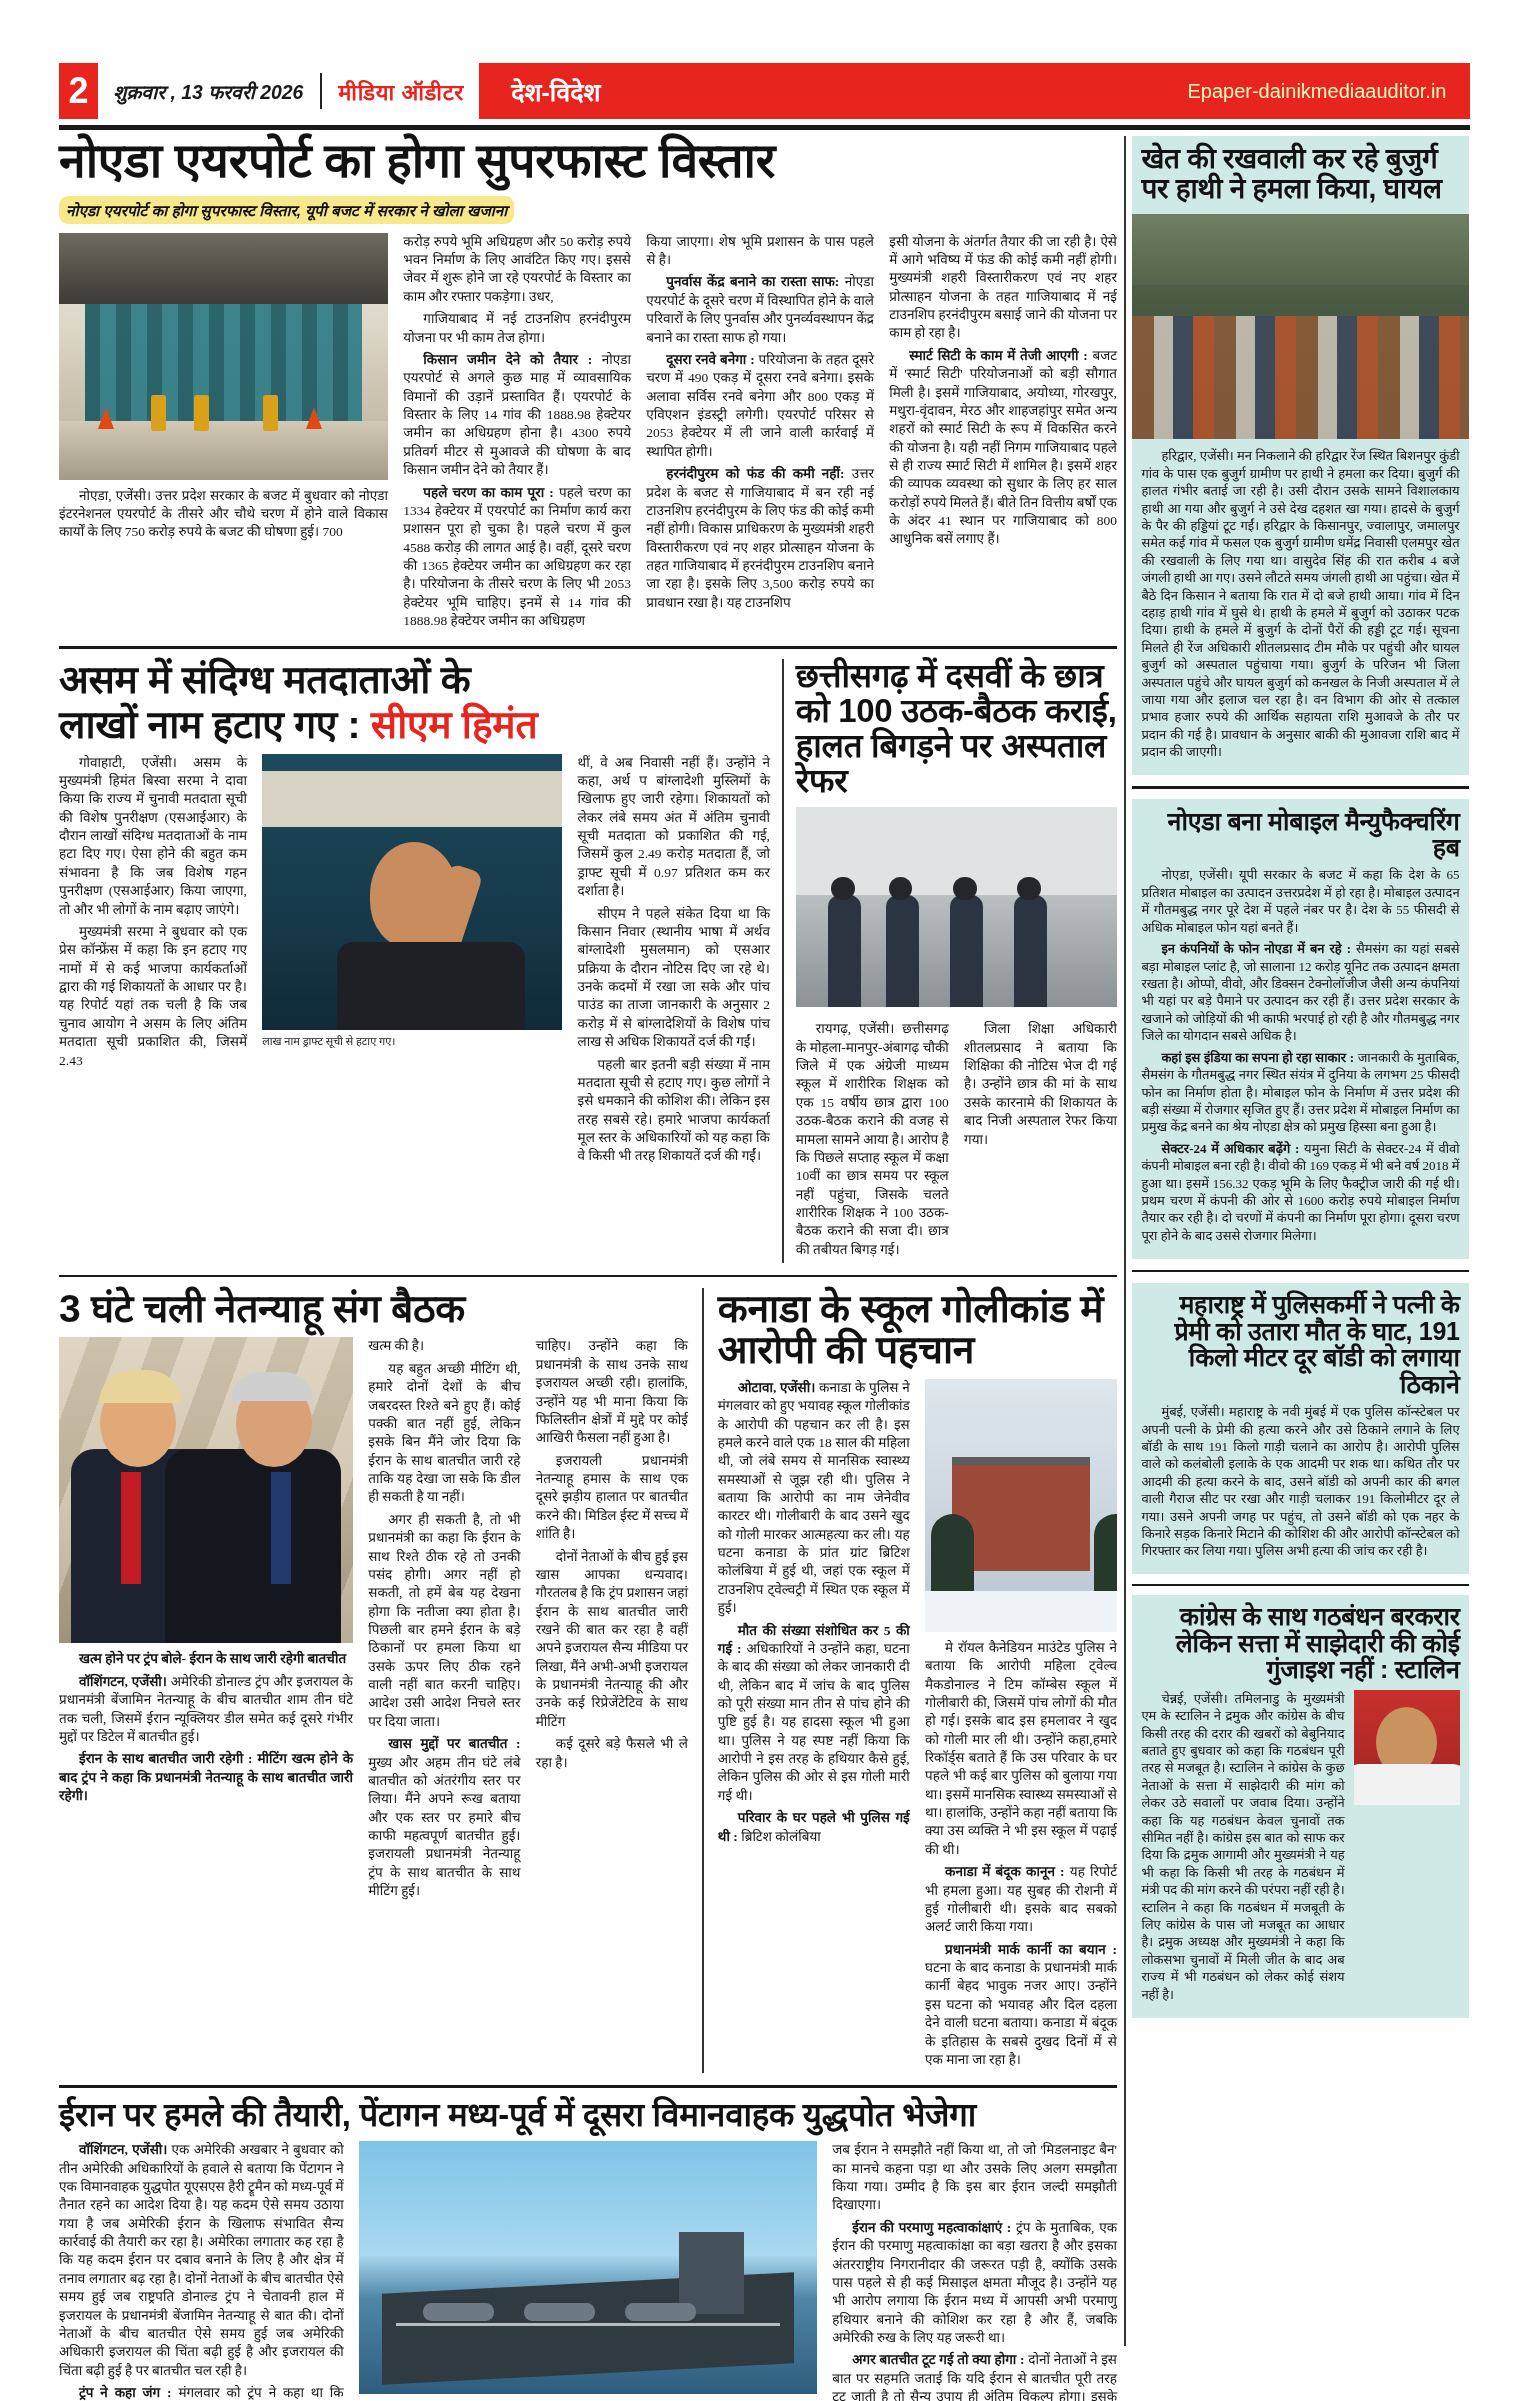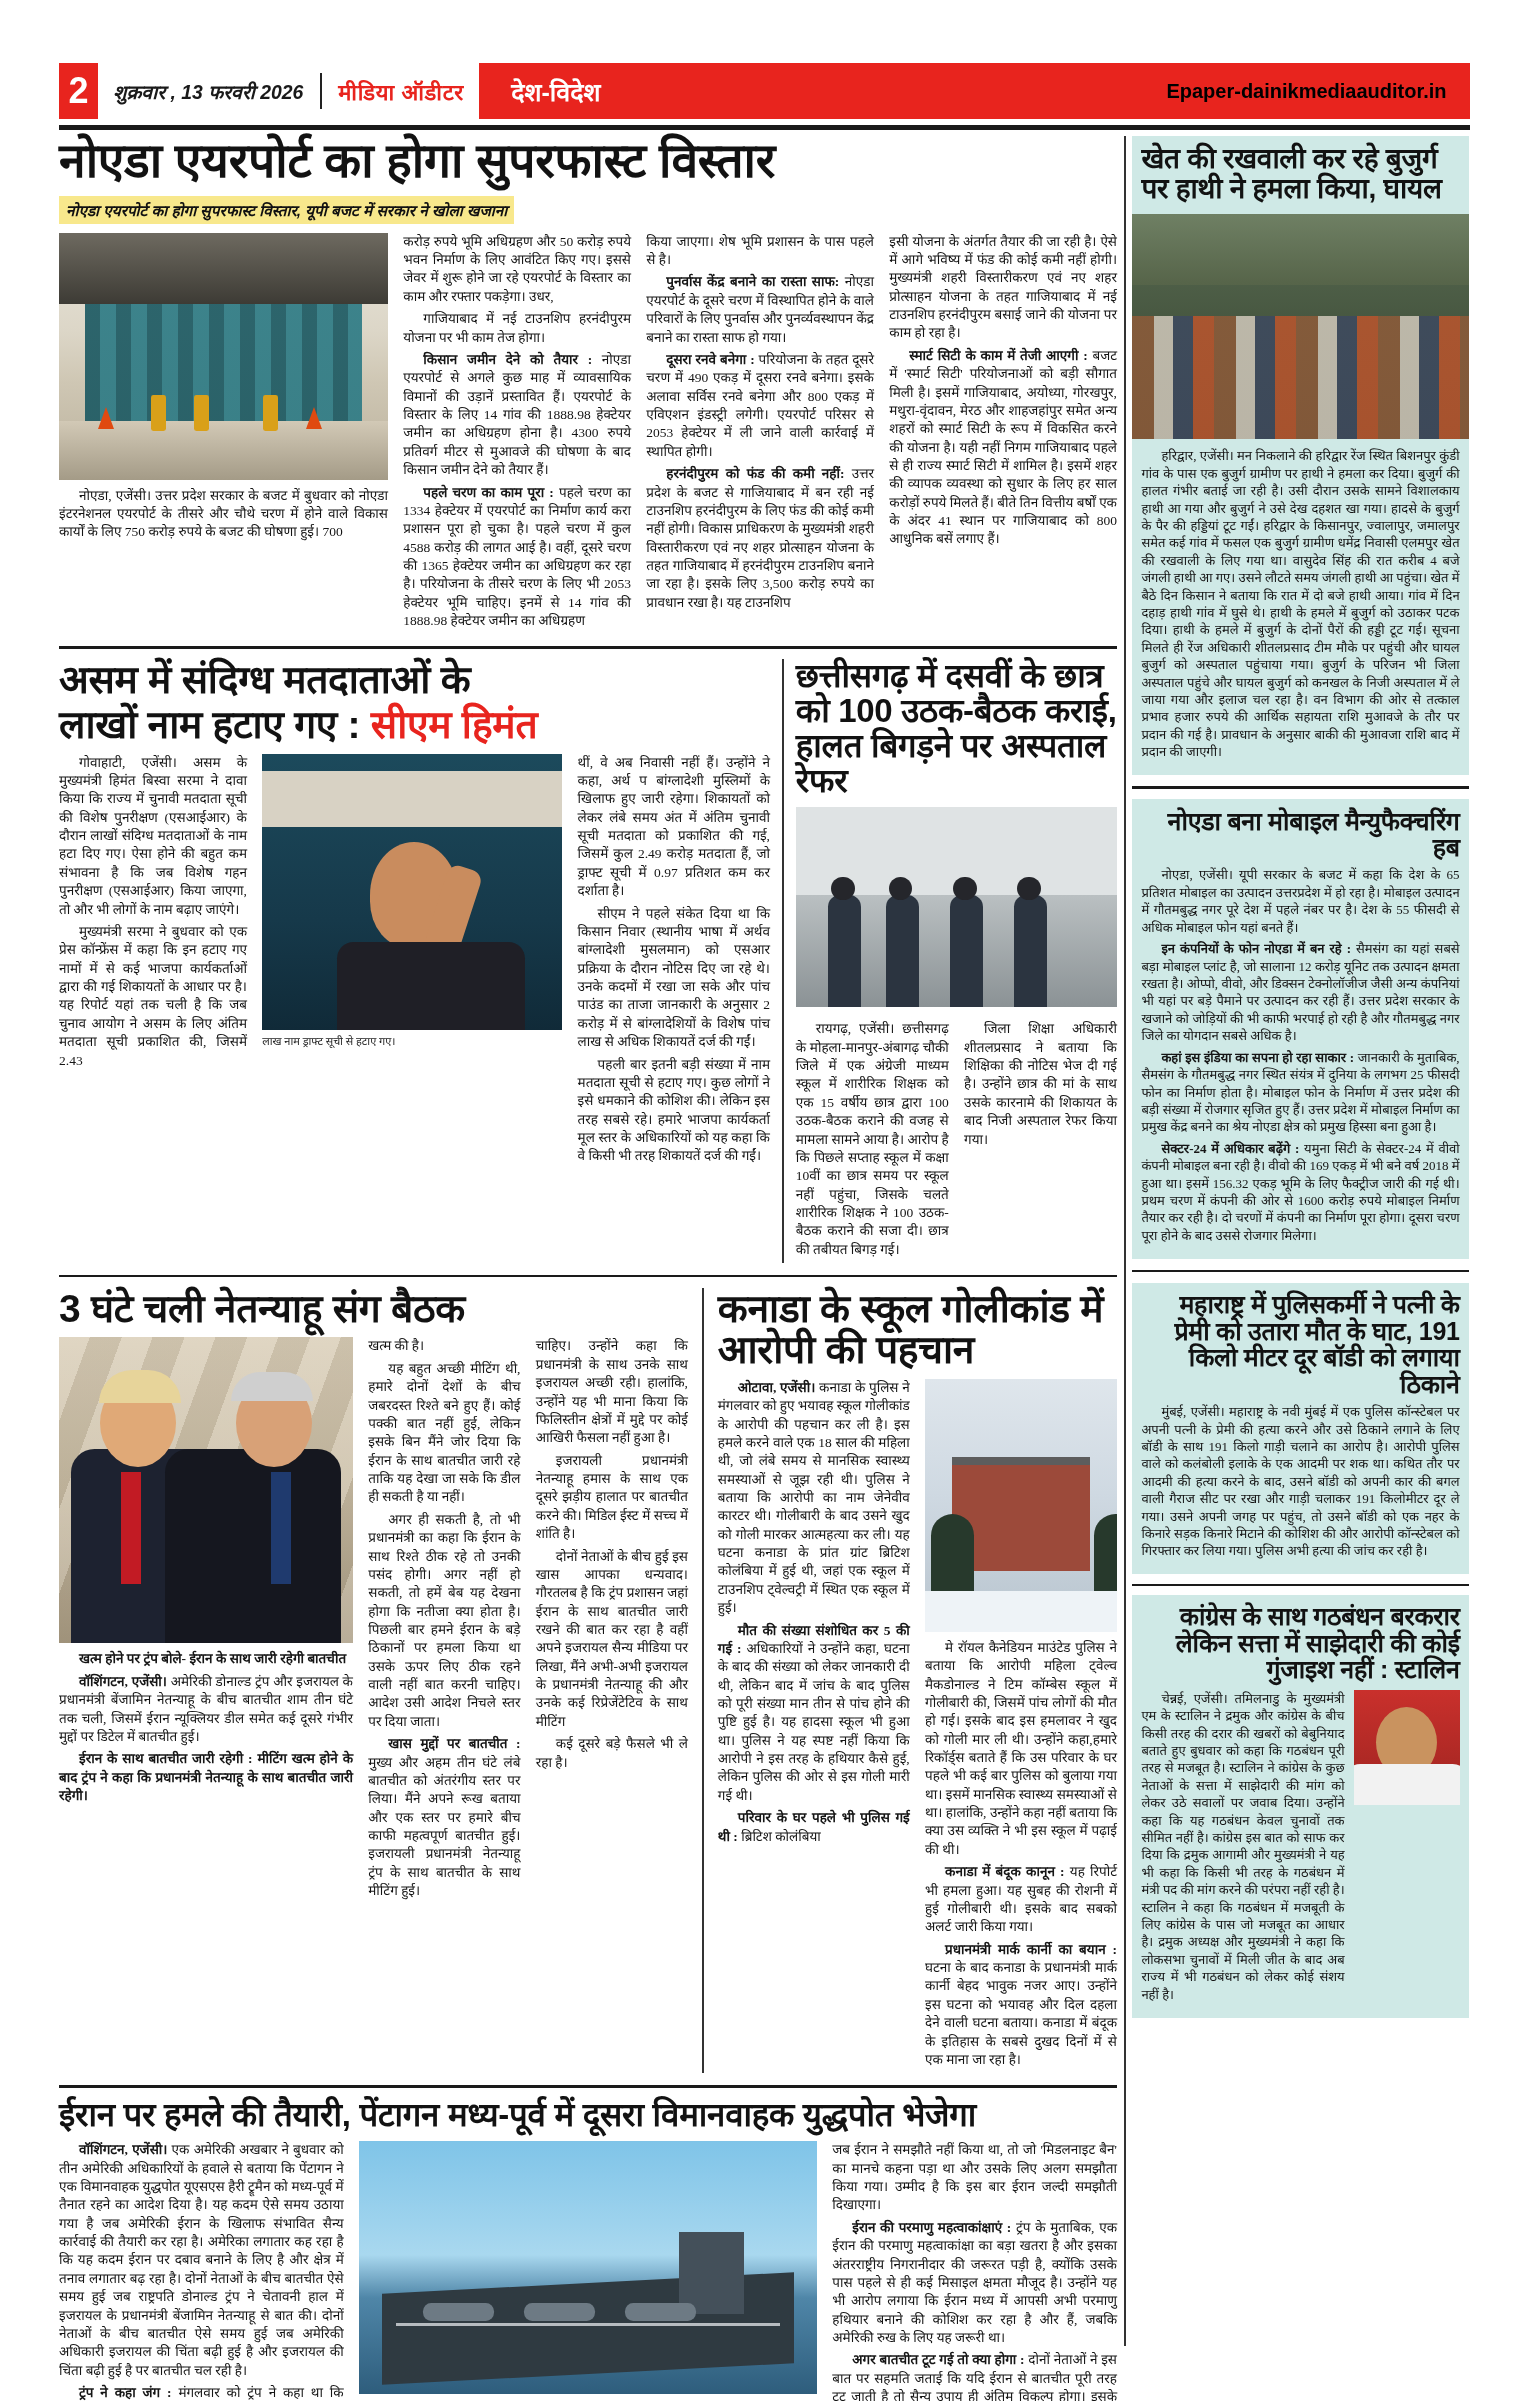--- a/index.html
+++ b/index.html
@@ -36,22 +36,22 @@
   .mh-brand{
     font-family:"Liberation Sans","DejaVu Sans",sans-serif;
     font-size:22px;font-weight:700;color:#e8241e;letter-spacing:0.6px;white-space:nowrap;
   }
   .mh-section{
     color:#fff;font-family:"Liberation Sans","DejaVu Sans",sans-serif;
     font-size:25px;font-weight:700;display:flex;align-items:center;
     padding-left:32px;white-space:nowrap;
   }
   .mh-site{
-    color:#000000;font-family:"Liberation Sans","DejaVu Sans",sans-serif;
-    font-size:20px;font-weight:700;display:flex;align-items:center;
+    color:#fef9c3;font-family:"Liberation Sans","DejaVu Sans",sans-serif;
+    font-size:20px;font-weight:400;display:flex;align-items:center;
     margin-left:auto;padding-right:23.5px;white-space:nowrap;
   }
   .mh-rule{
     position:absolute;left:59px;top:125px;width:1411px;height:5.3px;background:#1a1a1a;
   }
 
   
   .body-area{position:absolute;left:59px;top:136px;width:1411px;}
   .left-zone{position:absolute;left:0;top:0;width:1058px;}
   .right-zone{position:absolute;left:1073px;top:0;width:337px;}
@@ -66,21 +66,21 @@
   .hl-xxl{font-size:48px;}
   .hl-xl{font-size:39px;}
   .hl-l{font-size:33px;}
   .hl-m{font-size:28px;}
   .hl-s{font-size:25px;text-align:right;}
   .red{color:#e8241e;}
 
   .sub-band{
     background:#f8e88c;font-family:"Liberation Sans","DejaVu Sans",sans-serif;
     font-style:italic;font-weight:700;font-size:15.3px;color:#111;
-    padding:4.1px 7px;margin:9.4px 0 0 0;display:inline-block;
+    padding:4.1px 7px;margin:9.4px 0 0 0;display:inline-block;border-radius:9px;
   }
 
   
   .cols{display:flex;gap:15.3px;}
   .col{flex:1;}
   p.bt{
     margin:0 0 4.1px 0;font-size:13.5px;line-height:1.36;color:#151515;
     text-align:justify;text-justify:inter-word;
     text-indent:20px;
     font-family:"Liberation Serif","DejaVu Serif",serif;

